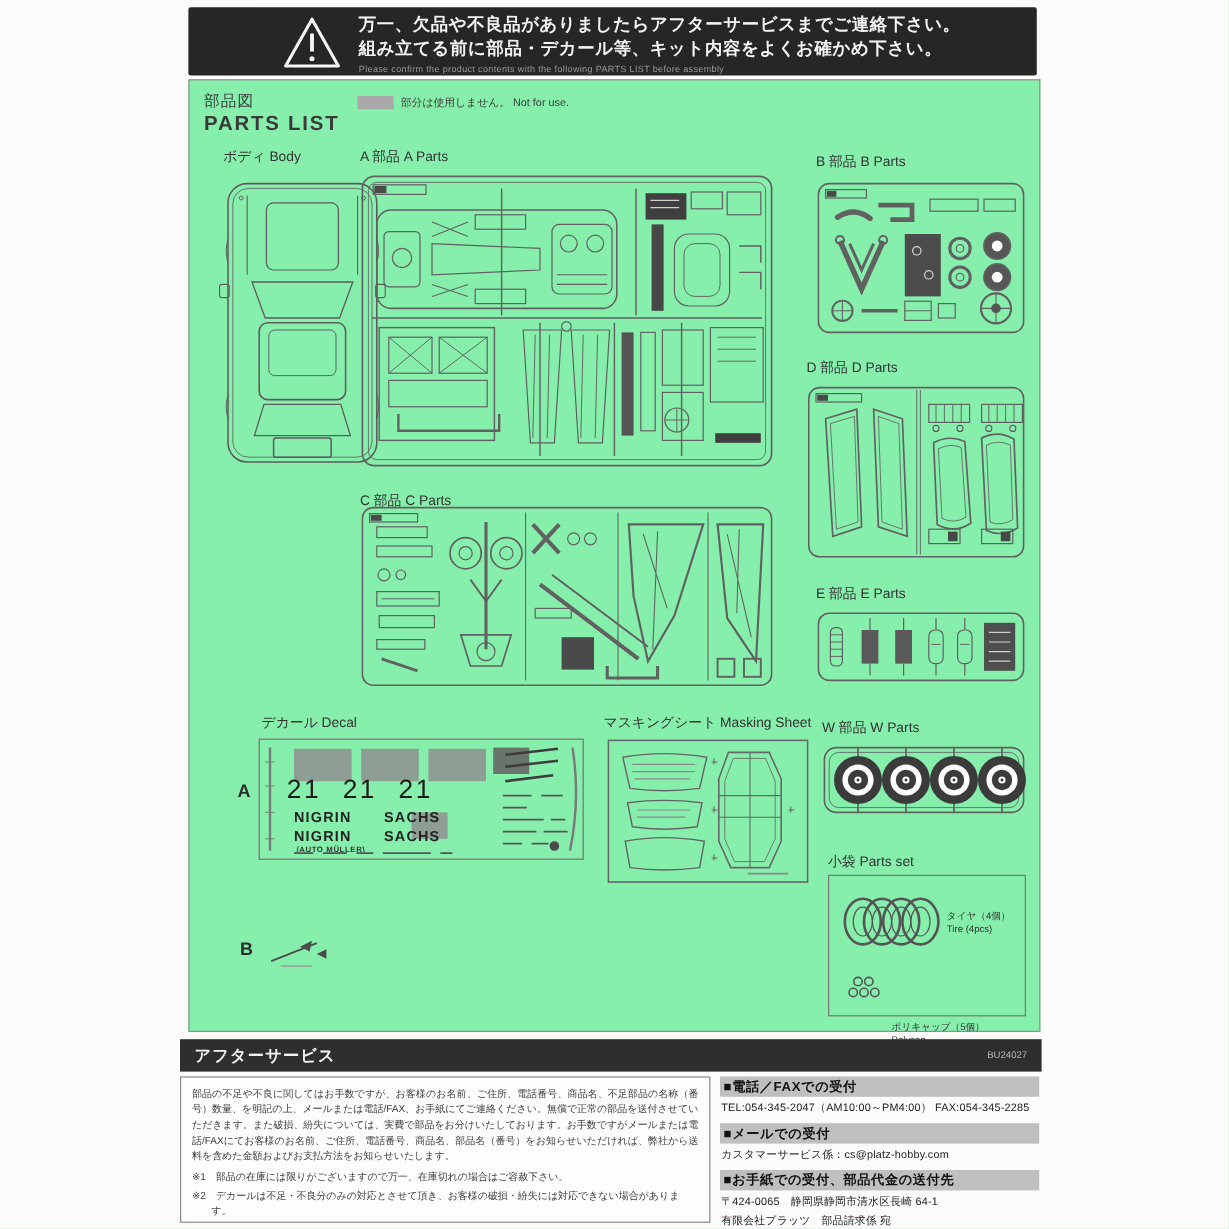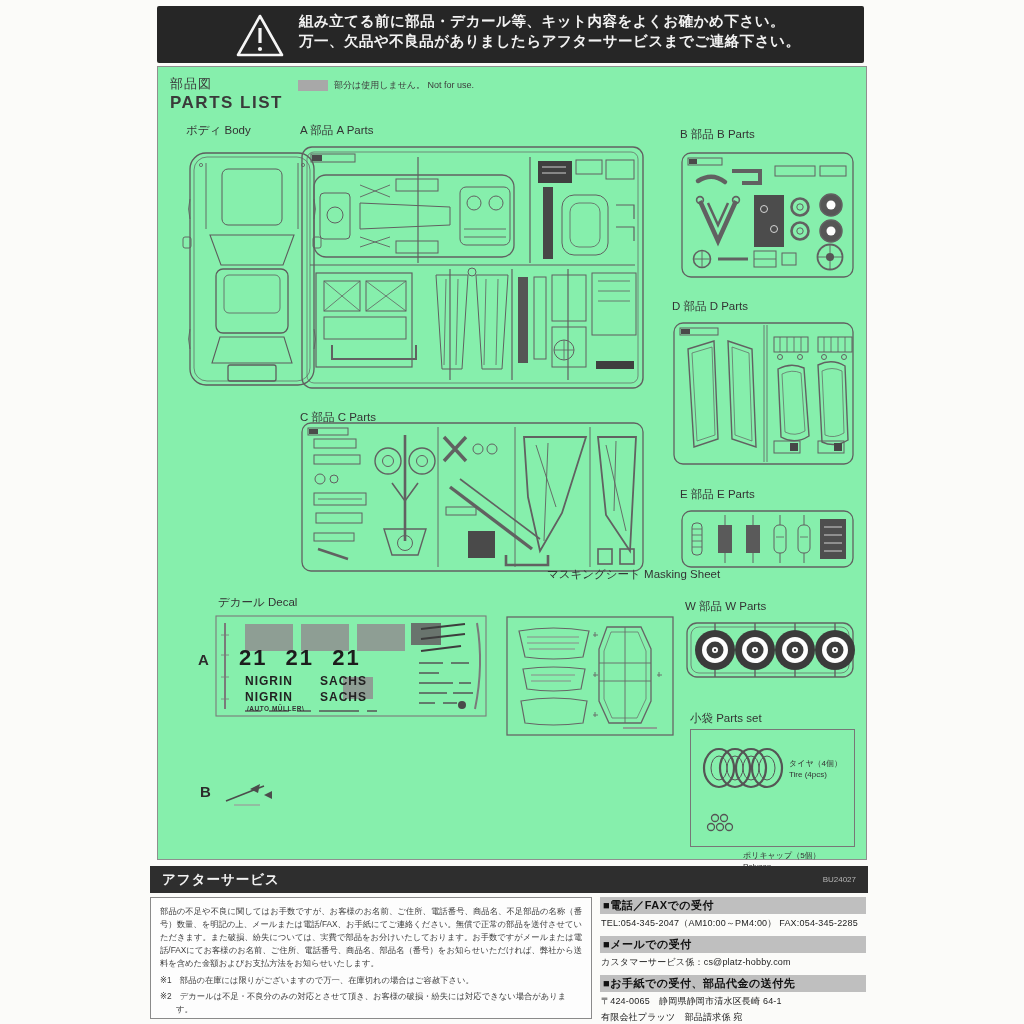--- a/index.html
+++ b/index.html
@@ -27,21 +27,21 @@
   }
   .title-jp{font-size:13px;color:#3a3a3a;letter-spacing:1px;}
   .title-en{font-size:17px;font-weight:bold;color:#3a3a3a;letter-spacing:1.5px;}
   .note-row{display:flex;align-items:center;gap:6px;}
   .swatch{width:30px;height:11px;background:#a8a8a8;}
   .note-txt{font-size:9px;color:#3c3c3c;}
   .slabel{font-size:11.5px;color:#333;text-align:left;white-space:nowrap;}
   .slabel-left{font-size:11.5px;color:#333;white-space:nowrap;}
   .baglbl{font-size:15px;font-weight:bold;color:#2c2c2c;}
   
-  .decal-num{font-size:22px;font-weight:bold;color:#1c1c1c;letter-spacing:2px;word-spacing:10px;white-space:nowrap;}
+  .decal-num{font-size:22px;font-weight:normal;color:#1c1c1c;letter-spacing:2px;word-spacing:10px;white-space:nowrap;}
   .decal-brand{font-size:12px;font-weight:bold;color:#222;letter-spacing:1px;white-space:nowrap;}
   .decal-sm{font-size:6.5px;font-weight:bold;color:#333;letter-spacing:.5px;white-space:nowrap;}
   .tire-lbl{font-size:8px;color:#333;line-height:1.4;white-space:nowrap;}
   
   .asbar{
     left:150px;top:866px;width:718px;height:27px;background:#2e2e2e;
     display:flex;align-items:center;justify-content:space-between;
     padding:0 12px;box-sizing:border-box;
   }
   .asbar-title{color:#f2f2f2;font-weight:bold;font-size:13.5px;letter-spacing:1px;}
@@ -66,22 +66,23 @@
 
 <div class="abs warn">
   <div class="abs warn-tri">
     <svg width="50" height="46" viewBox="0 0 50 46">
       <polygon points="25,3 47,42 3,42" fill="none" stroke="#f5f5f5" stroke-width="2.6" stroke-linejoin="round"></polygon>
       <line x1="25" y1="15" x2="25" y2="30" stroke="#f5f5f5" stroke-width="3.2"></line>
       <circle cx="25" cy="36" r="2.1" fill="#f5f5f5"></circle>
     </svg>
   </div>
   <div class="abs warn-text">
+    <div class="warn-line">万一、欠品や不良品がありましたらアフターサービスまでご連絡下さい。</div>
     <div class="warn-line">組み立てる前に部品・デカール等、キット内容をよくお確かめ下さい。</div>
-    <div class="warn-line">万一、欠品や不良品がありましたらアフターサービスまでご連絡下さい。</div>
+    <div class="warn-en">Please confirm the product contents with the following PARTS LIST before assembly</div>
   </div>
 </div>
 
 <div class="abs mainbox">
 
   <div class="abs" style="left:12px;top:8px;">
     <div class="title-jp">部品図</div>
     <div class="title-en">PARTS LIST</div>
   </div>
 
@@ -312,21 +313,21 @@
       <path d="M30,96 h16 M54,96 h20 M82,96 h14 M104,96 h40 M152,96 h10" stroke="#555" stroke-width="1.4"></path>
     </svg>
     <span class="abs decal-num" style="left:24px;top:30px;">21 21 21</span>
     <span class="abs decal-brand" style="left:30px;top:59px;">NIGRIN</span>
     <span class="abs decal-brand" style="left:105px;top:59px;">SACHS</span>
     <span class="abs decal-brand" style="left:30px;top:75px;">NIGRIN</span>
     <span class="abs decal-brand" style="left:105px;top:75px;">SACHS</span>
     <span class="abs decal-sm" style="left:32px;top:90px;">/AUTO MÜLLER\</span>
   </div>
 
-  <div class="abs slabel" style="left:345px;top:500px;width:175px;margin-left:44px;">マスキングシート Masking Sheet</div>
+  <div class="abs slabel" style="left:345px;top:528px;width:175px;">マスキングシート Masking Sheet</div>
   <div class="abs" style="left:347px;top:548px;">
     <svg width="170" height="122" viewBox="0 0 170 122" stroke="#666" fill="none" stroke-width="1">
       <rect x="2" y="2" width="166" height="118" stroke-width="1.3"></rect>
       <path d="M14,16 Q48,10 84,16 L78,42 Q48,46 20,42 Z" stroke-width="1.2"></path>
       <path d="M22,22 h52 M22,28 h52 M24,34 h46" stroke="#8a8a8a" stroke-width="1"></path>
       <path d="M18,54 Q48,50 80,54 L76,74 Q48,78 22,74 Z" stroke-width="1.2"></path>
       <path d="M26,60 h44 M26,66 h40" stroke="#8a8a8a" stroke-width="1"></path>
       <path d="M16,86 Q48,80 82,86 L78,108 Q48,112 20,108 Z" stroke-width="1.2"></path>
       <polygon points="102,12 136,12 146,34 146,86 136,108 104,108 94,86 94,34" stroke-width="1.3"></polygon>
       <polygon points="106,17 133,17 141,36 141,84 132,103 107,103 99,84 99,36" stroke-width="0.7"></polygon>

